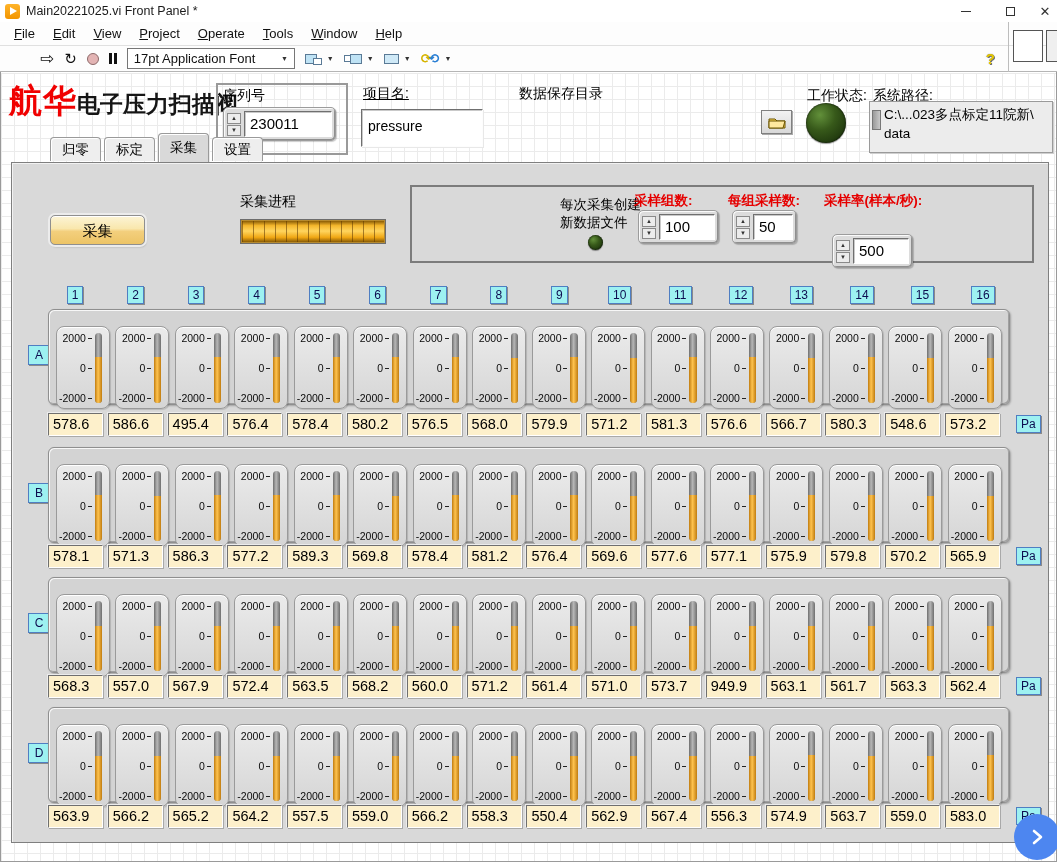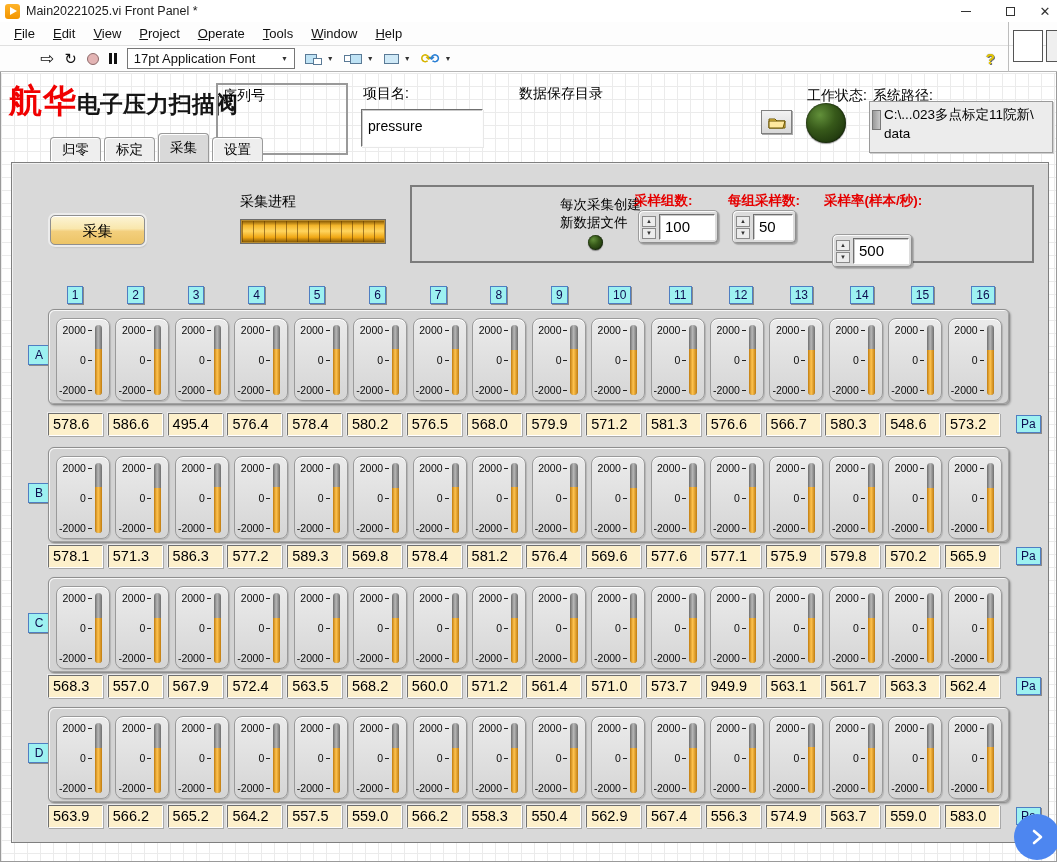--- a/index.html
+++ b/index.html
@@ -108,21 +108,21 @@
 
   
   .col-labels { position:absolute; left:36px; top:122px; width:962px; display:flex; justify-content:space-between; }
   .col-slot { width:54px; text-align:center; }
   .chip { display:inline-block; background:#9df1f1; border:1px solid #4f7ec2; box-shadow:1px 1px 0 #8a8a8a;
           font-size:12px; color:#0d0d50; padding:1px 4px; line-height:14px; }
   .row-chip { position:absolute; left:16px; width:22px; text-align:center; padding:2px 0; }
 
   .bank { position:absolute; left:36px; width:962px; height:96px; background:#d3d3d3; border:1px solid #8f8f8f; border-radius:6px;
           box-shadow:inset 1px 1px 0 #f7f7f7, inset -1px -1px 0 #a0a0a0, 1px 1px 2px rgba(0,0,0,.25);
-          display:flex; justify-content:space-between; padding:8px 7px; }
+          display:flex; justify-content:space-between; padding:16px 7px; }
   .gauge { width:54px; height:83px; border:1px solid #9a9a9a; border-radius:8px; background:linear-gradient(180deg,#ebebeb,#d5d5d5);
            box-shadow:inset 0 1px 0 #fff, 1px 1px 1px rgba(0,0,0,.15);
            display:flex; align-items:center; justify-content:flex-end; gap:3px; padding:6px 7px 6px 2px; }
   .scale { height:70px; display:flex; flex-direction:column; justify-content:space-between; align-items:flex-end; font-size:10.5px; color:#0a0a0a; }
   .scale span { line-height:10px; white-space:nowrap; }
   .scale span::after { content:""; display:inline-block; width:4px; height:1px; background:#222; margin:0 0 3px 2px; }
   .tube { position:relative; width:9px; height:70px; border-radius:5px; background:linear-gradient(90deg,#6e6e6e,#b7b7b7 45%,#6e6e6e); overflow:hidden; }
   .fill { position:absolute; bottom:0; left:0; right:0; background:linear-gradient(90deg,#c07c10,#ffc34e 45%,#c07c10); }
 
   .strip { position:absolute; left:36px; width:952px; display:flex; justify-content:space-between; }
@@ -200,23 +200,30 @@
 </div>
 
 <div class="content">
 
   <div class="brand">
     <span class="red">航华</span><span class="blk">电子压力扫描阀</span>
   </div>
 
   <div class="groupbox">
     <span class="lv-label">序列号</span>
+    <div class="spin-ctl" style="position:absolute;left:5px;top:22px;">
+      <span class="spins">
+        <span class="spin-btn">▲</span>
+        <span class="spin-btn">▼</span>
+      </span>
+      <span class="spin-field" style="width:88px;">230011</span>
+    </div>
   </div>
 
-  <span class="lv-label" style="position:absolute;left:362px;top:12px;">项目名:</span>
+  <span class="lv-label" style="position:absolute;left:362px;top:12px;text-decoration:underline;">项目名:</span>
   <div class="txt-field" style="left:360px;top:36px;width:122px;height:38px;">pressure</div>
 
   <span class="lv-label" style="position:absolute;left:518px;top:12px;">数据保存目录</span>
   <div class="folder-btn">
     <svg width="18" height="13" viewBox="0 0 18 13">
       <path d="M1 3 h6 l2 2 h8 v7 h-16 z" fill="#ffd95e" stroke="#6b5400" stroke-width="1"></path>
       <path d="M1 5 h16 l-2 7 h-14 z" fill="#ffe9a0" stroke="#6b5400" stroke-width="1"></path>
     </svg>
   </div>
 

